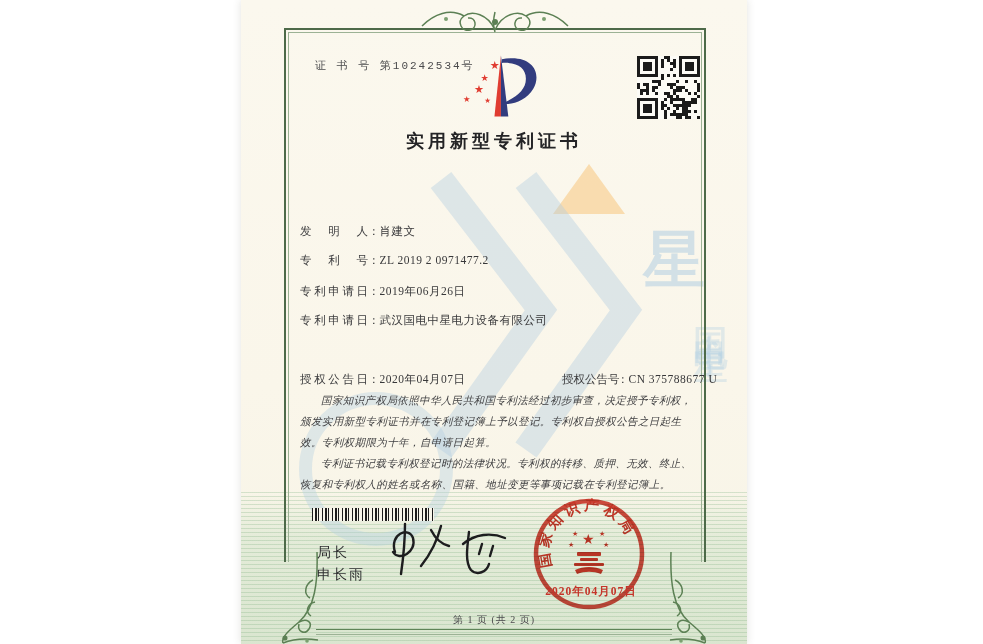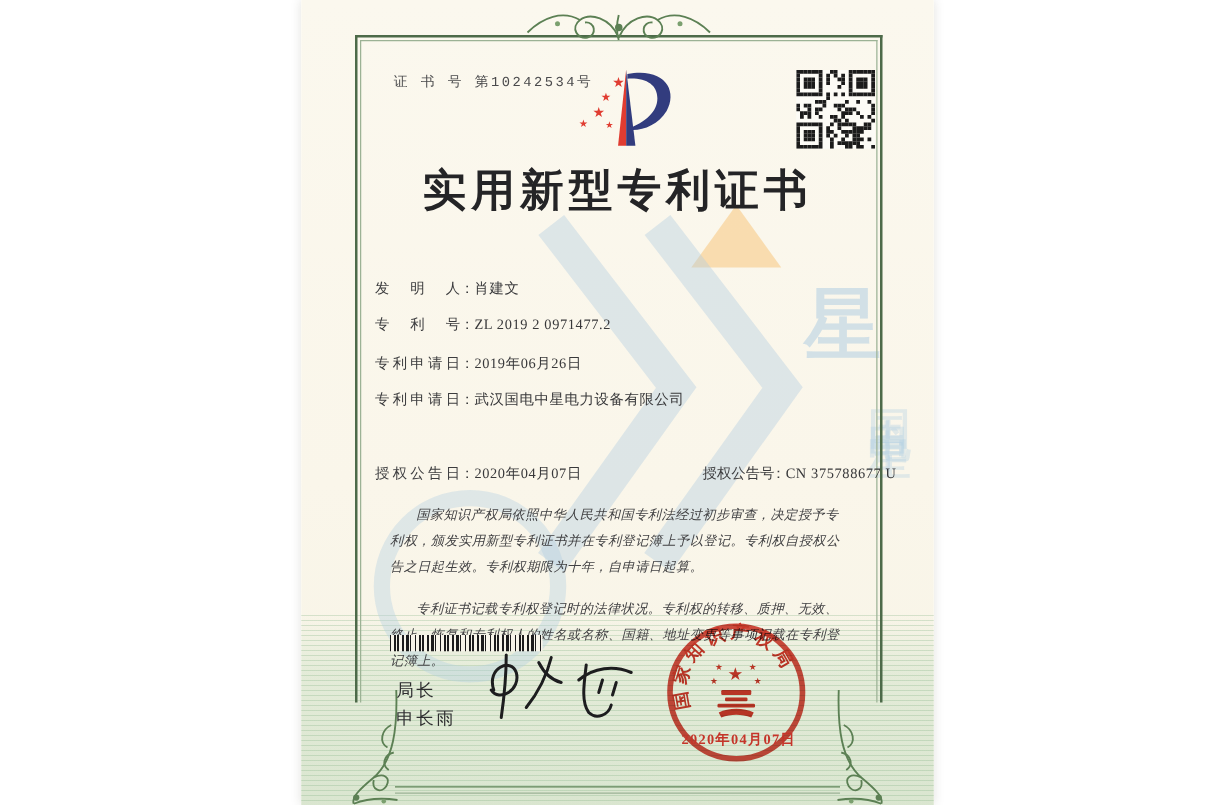--- a/index.html
+++ b/index.html
@@ -58,33 +58,33 @@
     left:447px;top:300px;font-size:34px;color:rgba(176,206,226,.35);
     writing-mode:vertical-rl;letter-spacing:8px;
     font-family:"Liberation Sans",sans-serif;font-weight:700;
   }
 
   .cert-no{position:absolute;left:74px;top:58px;font-size:11px;letter-spacing:2px;color:#4a4a4c;font-family:Liberation Mono, monospace;}
   .logo{position:absolute;left:212px;top:50px;width:94px;height:74px;}
   .qr{position:absolute;left:396px;top:56px;width:63px;height:63px;background:#fcfbf6;}
   .title{
     position:absolute;left:0;top:129px;width:506px;text-align:center;
-    font-size:35px;font-weight:700;letter-spacing:4px;color:#242426;
+    font-size:18px;font-weight:700;letter-spacing:4px;color:#242426;
   }
   .row{position:absolute;left:59px;font-size:11.5px;line-height:15px;white-space:nowrap;}
   .lbl{display:inline-block;width:68px;text-align:justify;text-align-last:justify;vertical-align:top;color:#3c3c3e;}
   .colon{vertical-align:top;}
   .val{letter-spacing:.5px;color:#38383a;}
   .val.wrap{display:inline-block;width:332px;white-space:normal;line-height:15.5px;vertical-align:top;}
   .pair2{position:absolute;left:262px;top:0;}
   .body-text{
     position:absolute;left:59px;top:390px;width:392px;
     font-size:10.5px;line-height:21px;color:#414143;font-style:italic;letter-spacing:.4px;
   }
-  .body-text p{margin:12px;text-indent:2em;}
+  .body-text p{margin:0;text-indent:2em;}
   .barcode{
     position:absolute;left:71px;top:508px;width:122px;height:13px;
     background:repeating-linear-gradient(90deg,#1c1c1c 0 1px,#f8f5ea 1px 3px,#1c1c1c 3px 5px,#f8f5ea 5px 6px,#1c1c1c 6px 7px,#f8f5ea 7px 10px);
   }
   .director{position:absolute;left:76px;font-size:14px;letter-spacing:2px;color:#2e2e30;text-align:right;}
   .director.t1{top:544px;}
   .director.t2{top:566px;}
   .signature{position:absolute;left:138px;top:518px;width:132px;height:64px;}
   .seal{position:absolute;left:290px;top:496px;width:116px;height:116px;mix-blend-mode:multiply;}
   .seal-date{
@@ -432,13 +432,14 @@
       <text x="37" y="51" font-size="7">★</text>
       <text x="72" y="51" font-size="7">★</text>
       <rect x="46" y="56" width="24" height="4" rx="1"></rect>
       <rect x="49" y="62" width="18" height="3" rx="1"></rect>
       <rect x="43" y="67" width="30" height="3" rx="1"></rect>
       <path d="M44,74 C52,70 64,70 72,74 L70,78 C62,75 54,75 46,78 Z"></path>
     </g>
   </svg>
   <div class="seal-date">2020年04月07日</div>
 
+  <div class="page-footer">第 1 页 (共 2 页)</div>
 </div>
 
 </body></html>

